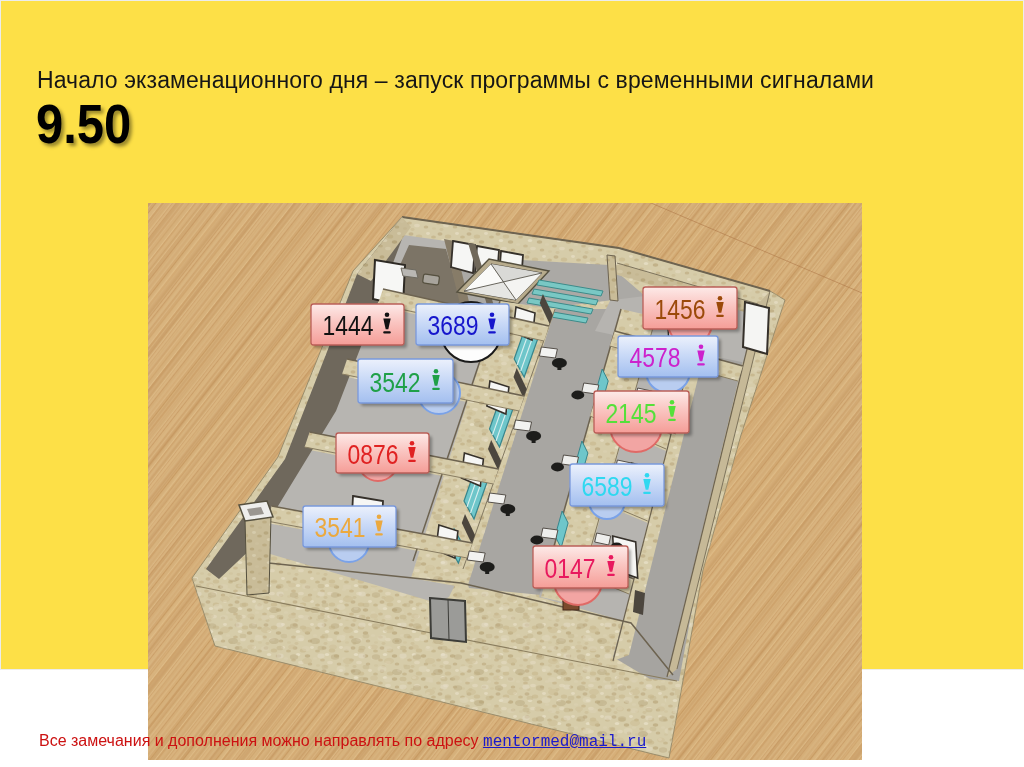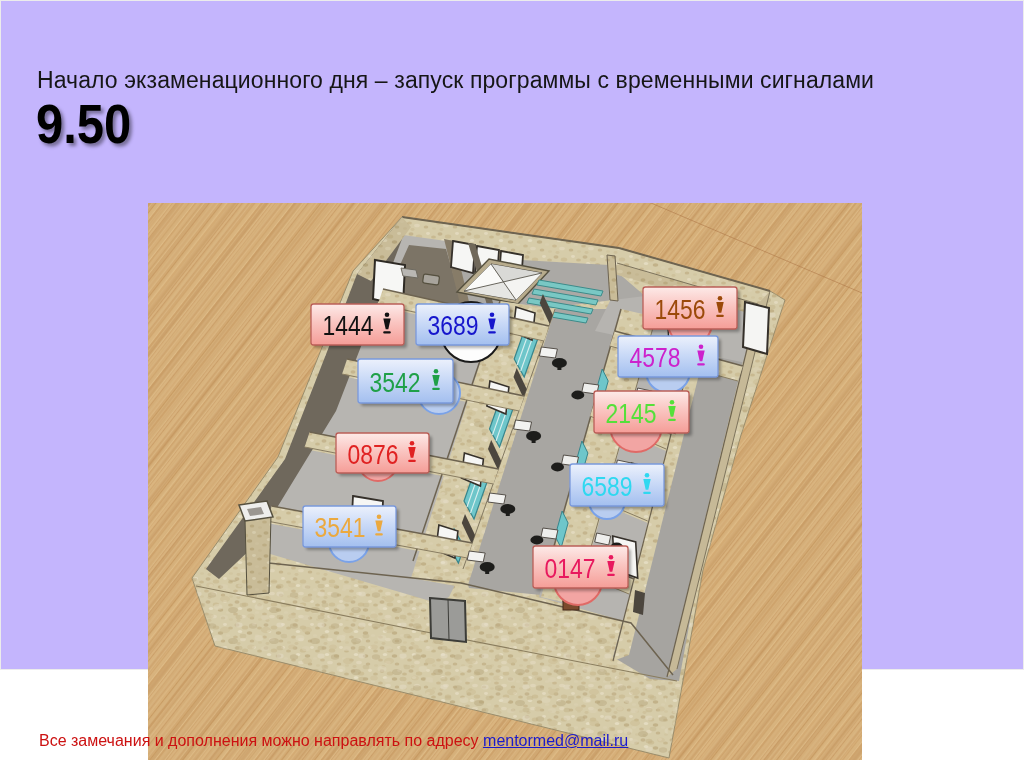--- a/index.html
+++ b/index.html
@@ -1,26 +1,26 @@
 <!DOCTYPE html>
 <html><head>
 <meta charset="utf-8">
 <style>
 * { margin:0; padding:0; box-sizing:border-box; }
 html,body { width:1024px; height:767px; background:#ffffff; overflow:hidden;
   font-family:"Liberation Sans", sans-serif; }
-#page { position:relative; width:1024px; height:670px; background:#c4b5fd;
+#page { position:relative; width:1024px; height:670px; background:#fde047;
   border:1px solid #ececec;padding-left:43px; }
 #title { position:absolute; left:36px; top:66px; font-size:23px; color:#161616;
   letter-spacing:0.1px; white-space:nowrap; }
 #time { position:absolute; left:35px; top:91px; font-size:55px; font-weight:bold; transform:scaleX(0.89); transform-origin:left top;
   color:#000; letter-spacing:0px; text-shadow:3px 3px 4px rgba(0,0,0,0.4); }
 #footer { position:absolute; left:38px; top:731px; font-size:16px; color:#cc1111;
   white-space:nowrap; z-index:5; }
-#footer a { color:#1a1acc; text-decoration:underline; }
+#footer a { color:#1a1acc; text-decoration:underline;font-family:Liberation Mono, monospace; }
 #scene { position:absolute; left:147px; top:202px; width:714px; height:557px; }
 </style>
 </head>
 <body>
 <div id="page">
 
 <div id="title">Начало экзаменационного дня – запуск программы с временными сигналами</div>
 
 <div id="time">9.50</div>
 

